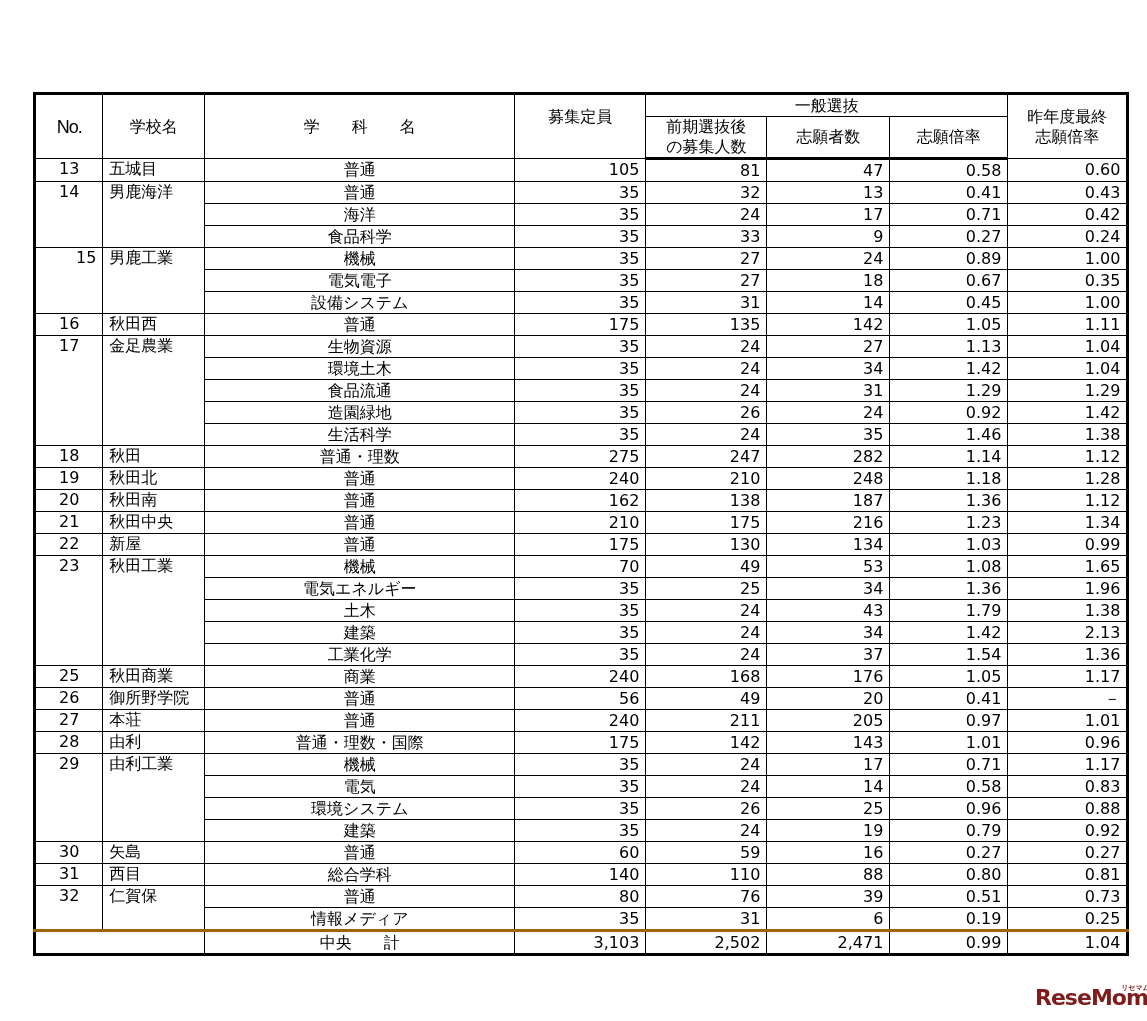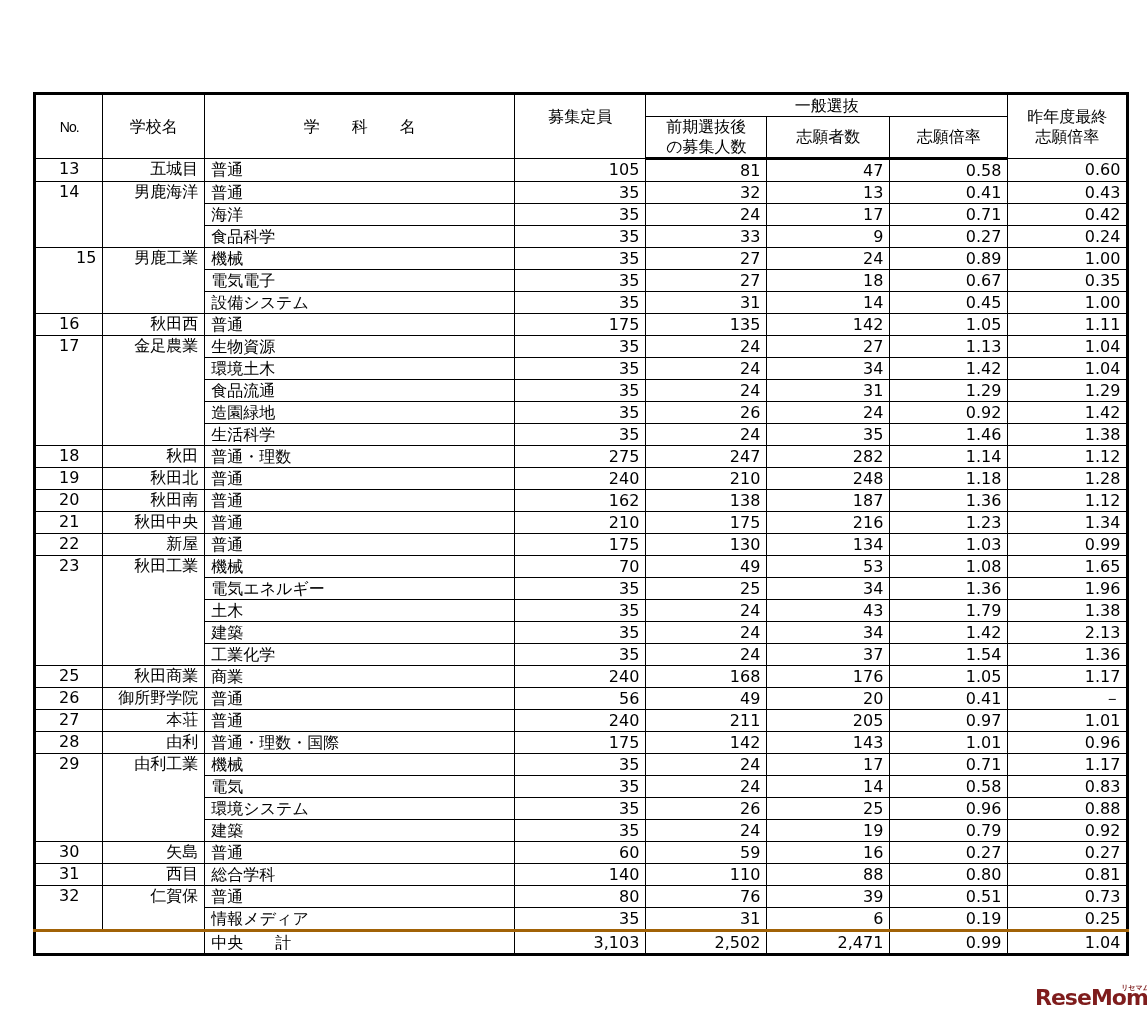--- a/index.html
+++ b/index.html
@@ -6,22 +6,22 @@
   body { width:1147px; height:1021px; position:relative; overflow:hidden;
          font-family:"DejaVu Sans", "Liberation Sans", sans-serif; color:#000; }
   table.grid { position:absolute; left:33px; top:92px; border-collapse:collapse;
                border:3px solid #000; table-layout:fixed; }
   table.grid td, table.grid th { border:1.5px solid #000; padding:0 6px; font-weight:normal;
                font-size:16px; line-height:20px; height:21px; white-space:nowrap; overflow:hidden; }
   table.grid th { text-align:center; vertical-align:middle; }
   th.sub { font-size:15px; line-height:17px; }
   td.num { text-align:right; padding-right:14px; }
   td.no { text-align:center; padding:0 2px; }
-  td.school { text-align:right; padding-left:4px; vertical-align:top; }
-  td.dept { text-align:left; padding-left:4px; }
+  td.school { text-align:left; padding-left:4px; vertical-align:top; }
+  td.dept { text-align:center; padding-left:4px; }
   tr.header-bottom th { border-bottom:3px solid #000; }
   tr.total td { border-top:3px solid #a16207; }
   .watermark { position:absolute; left:1035px; top:985px; font-family:"DejaVu Sans", sans-serif;
                font-weight:bold; font-size:22px; color:#7f1d1d; letter-spacing:-1px; }
   .watermark small { font-size:7px; position:absolute; top:-2px; right:-2px; letter-spacing:0; }
 </style>
 </head>
 <body>
 
 <table class="grid">
@@ -30,21 +30,21 @@
       <col style="width:102px">
       <col style="width:310px">
       <col style="width:131px">
     <col style="width:121px">
       <col style="width:123px">
       <col style="width:118px">
       <col style="width:120px">
   </colgroup>
   <thead>
     <tr style="height:22px">
-      <th rowspan="2" style="font-family:'Liberation Sans Narrow','Liberation Sans',sans-serif;font-size:14px;letter-spacing:-1px">No.</th>
+      <th rowspan="2" style="font-family:'Liberation Sans Narrow','Liberation Sans',sans-serif;font-size:18px;letter-spacing:-1px">No.</th>
       <th rowspan="2">学校名</th>
       <th rowspan="2">学　　科　　名</th>
       <th rowspan="2" style="vertical-align:top;padding-top:12px">募集定員</th>
       <th colspan="3">一般選抜</th>
       <th rowspan="2" class="sub" style="white-space:pre-line;font-size:16px;line-height:20px">昨年度最終
 志願倍率</th>
     </tr>
     <tr class="header-bottom" style="height:38px">
       <th class="sub" style="white-space:pre-line">前期選抜後
 の募集人数</th>

